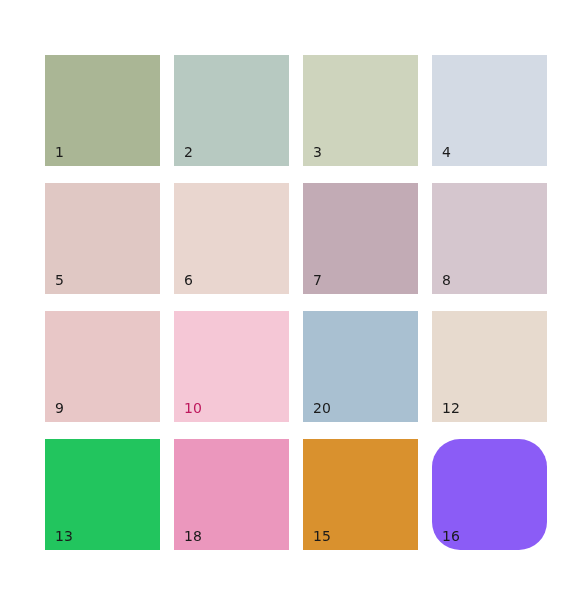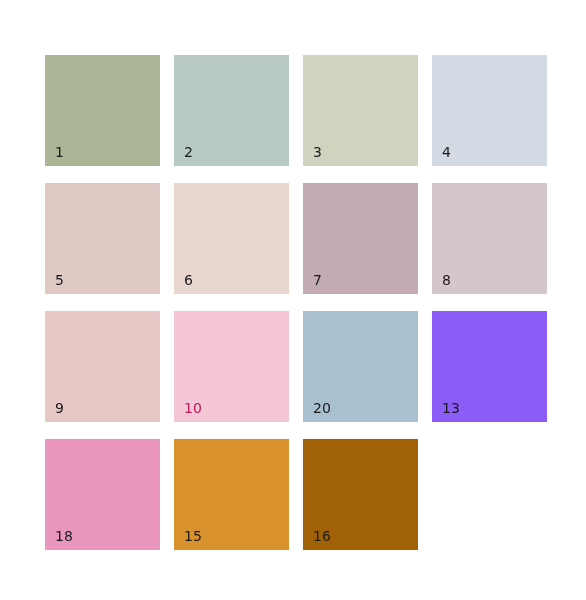--- a/index.html
+++ b/index.html
@@ -86,26 +86,29 @@
       </div>
       <div class="swatch" style="background-color: rgb(232, 199, 199);">
         <span class="swatch-label" style="color: rgb(27, 27, 27);">9</span>
       </div>
       <div class="swatch" style="background-color: rgb(245, 199, 214);">
         <span class="swatch-label" style="color: #be185d;">10</span>
       </div>
       <div class="swatch" style="background-color: rgb(169, 192, 209);">
         <span class="swatch-label" style="color: rgb(27, 27, 27);">20</span>
       </div>
-      <div class="swatch" style="background-color: #8b5cf6;">
+      <div class="swatch" style="background-color: rgb(231, 218, 206);">
+        <span class="swatch-label" style="color: rgb(27, 27, 27);">12</span>
+      </div>
+      <div class="swatch" style="background-color: #22c55e;">
         <span class="swatch-label" style="color: rgb(27, 27, 27);">13</span>
       </div>
       <div class="swatch" style="background-color: rgb(235, 151, 189);">
         <span class="swatch-label" style="color: rgb(27, 27, 27);">18</span>
       </div>
       <div class="swatch" style="background-color: rgb(217, 145, 46); text-decoration: underline;">
         <span class="swatch-label" style="color: rgb(27, 27, 27);">15</span>
       </div>
-      <div class="swatch" style="background-color: #a16207;">
+      <div class="swatch" style="background-color: #8b5cf6; border-radius: 28px;">
         <span class="swatch-label" style="color: rgb(27, 27, 27);">16</span>
       </div>
     </div>
 </div>
 
 </body></html>

